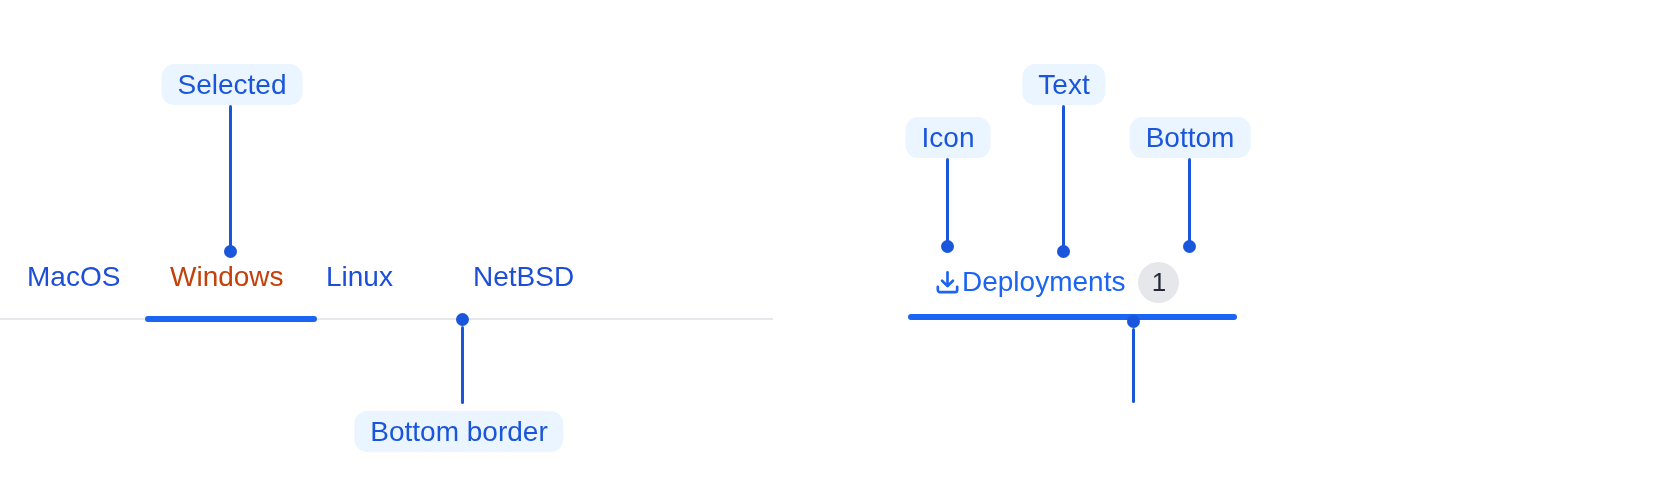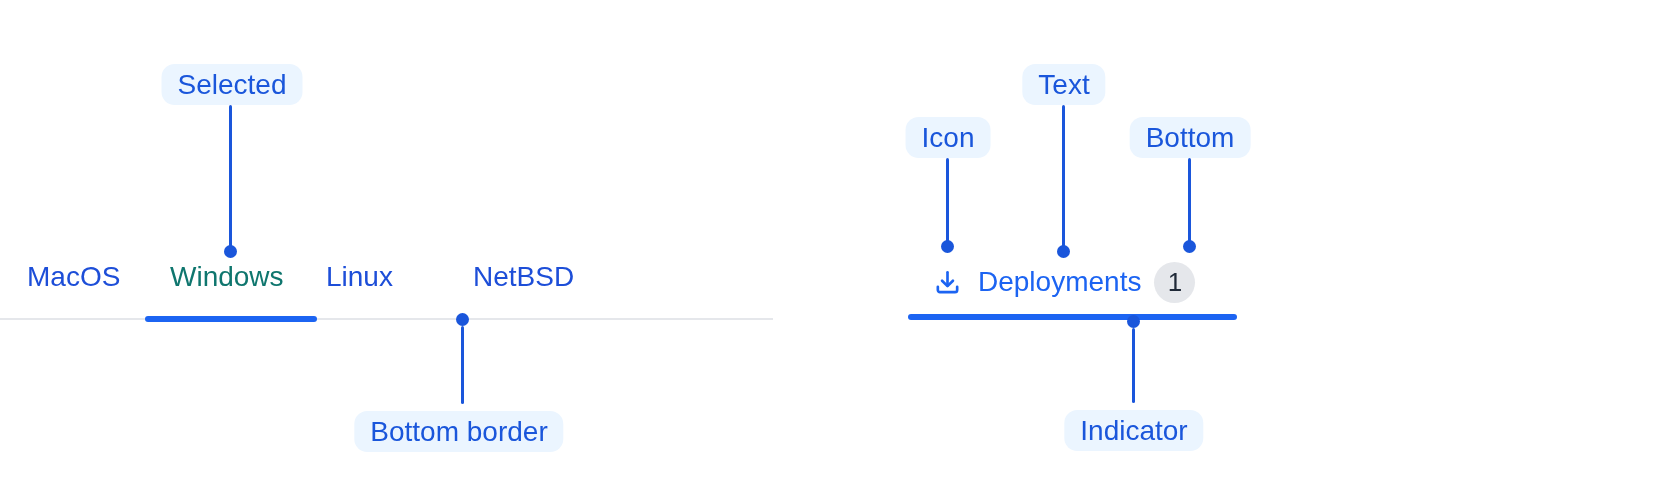--- a/index.html
+++ b/index.html
@@ -45,21 +45,21 @@
   
   .tab-label {
     position: absolute;
     top: 261px;
     font-size: 28px;
     font-weight: 500;
     color: #1d4ed8;
     white-space: nowrap;
     cursor: pointer;
   }
-  .tab-label.active { color: #0f766e; }
+  .tab-label.active { color: #c2410c; }
   .bottom-border {
     position: absolute;
     left: 0; top: 318px;
     width: 773px; height: 2px;
     background: #E5E7EB;
   }
   .active-underline {
     position: absolute;
     left: 145px; top: 316px;
     width: 172px; height: 6px;
@@ -75,21 +75,20 @@
     display: flex;
     align-items: center;
     cursor: pointer;
   }
   .deploy-icon {
     width: 29px; height: 29px;
     color: #1C64F2;
     flex: 0 0 auto;
   }
   .deploy-label {
-    margin-left: 16px;
     font-size: 28px;
     font-weight: 500;
     color: #1C64F2;
     white-space: nowrap;
   }
   .count-badge {
     margin-left: 13px;
     width: 41px; height: 41px;
     border-radius: 50%;
     background: #E5E7EB;
@@ -148,15 +147,14 @@
       <path d="M4 15.5 v 2.7 a 1.8 1.8 0 0 0 1.8 1.8 h 12.4 a 1.8 1.8 0 0 0 1.8 -1.8 v -2.7"></path>
     </svg>
     <span class="deploy-label">Deployments</span>
     <span class="count-badge">1</span>
   </div>
 
   <div class="indicator-bar"></div>
 
   <div class="conn-dot" style="left:1127px; top:315px;"></div>
   <div class="conn-line" style="left:1132px; top:328px; height:75px;"></div>
-  <div class="pill" style="left:1134px; top:410px;">Indicator</div>
 
 </div>
 
 </body></html>

